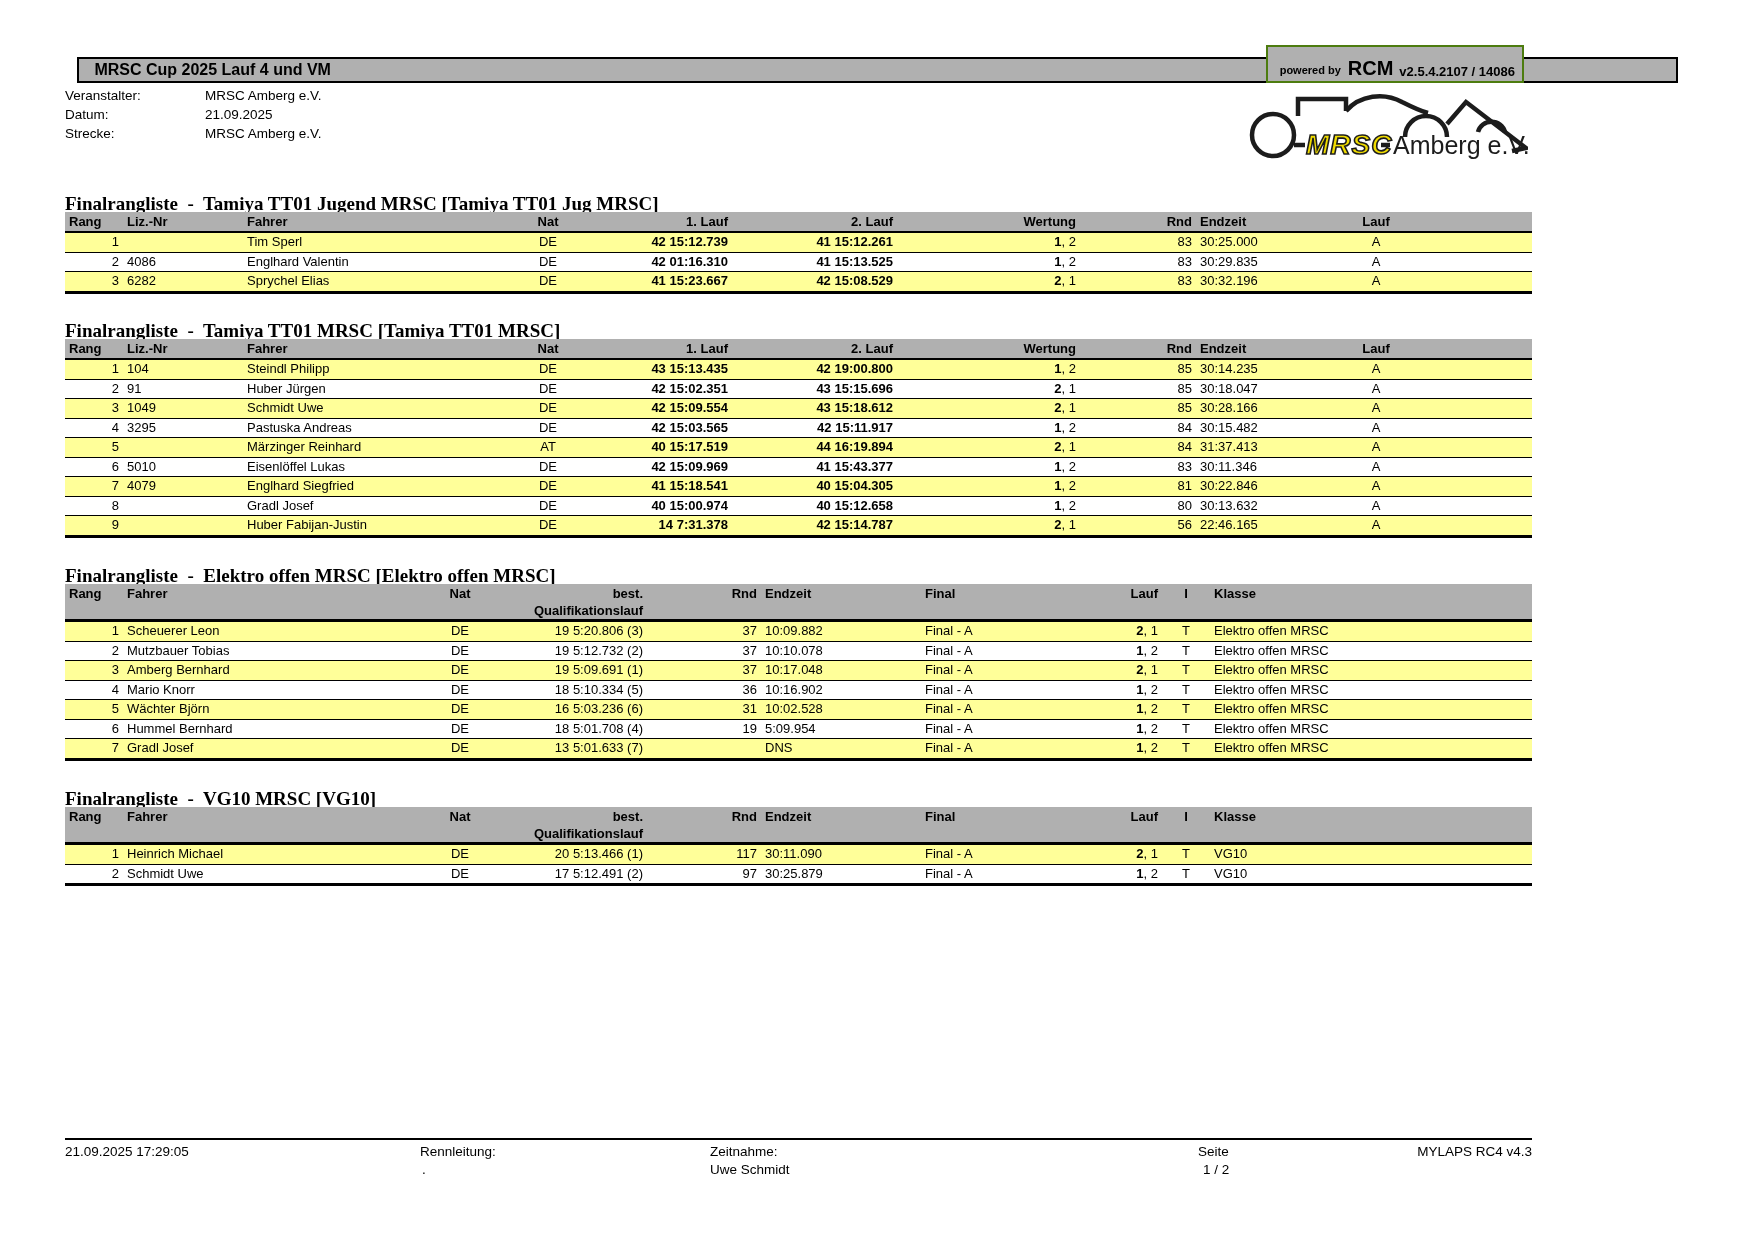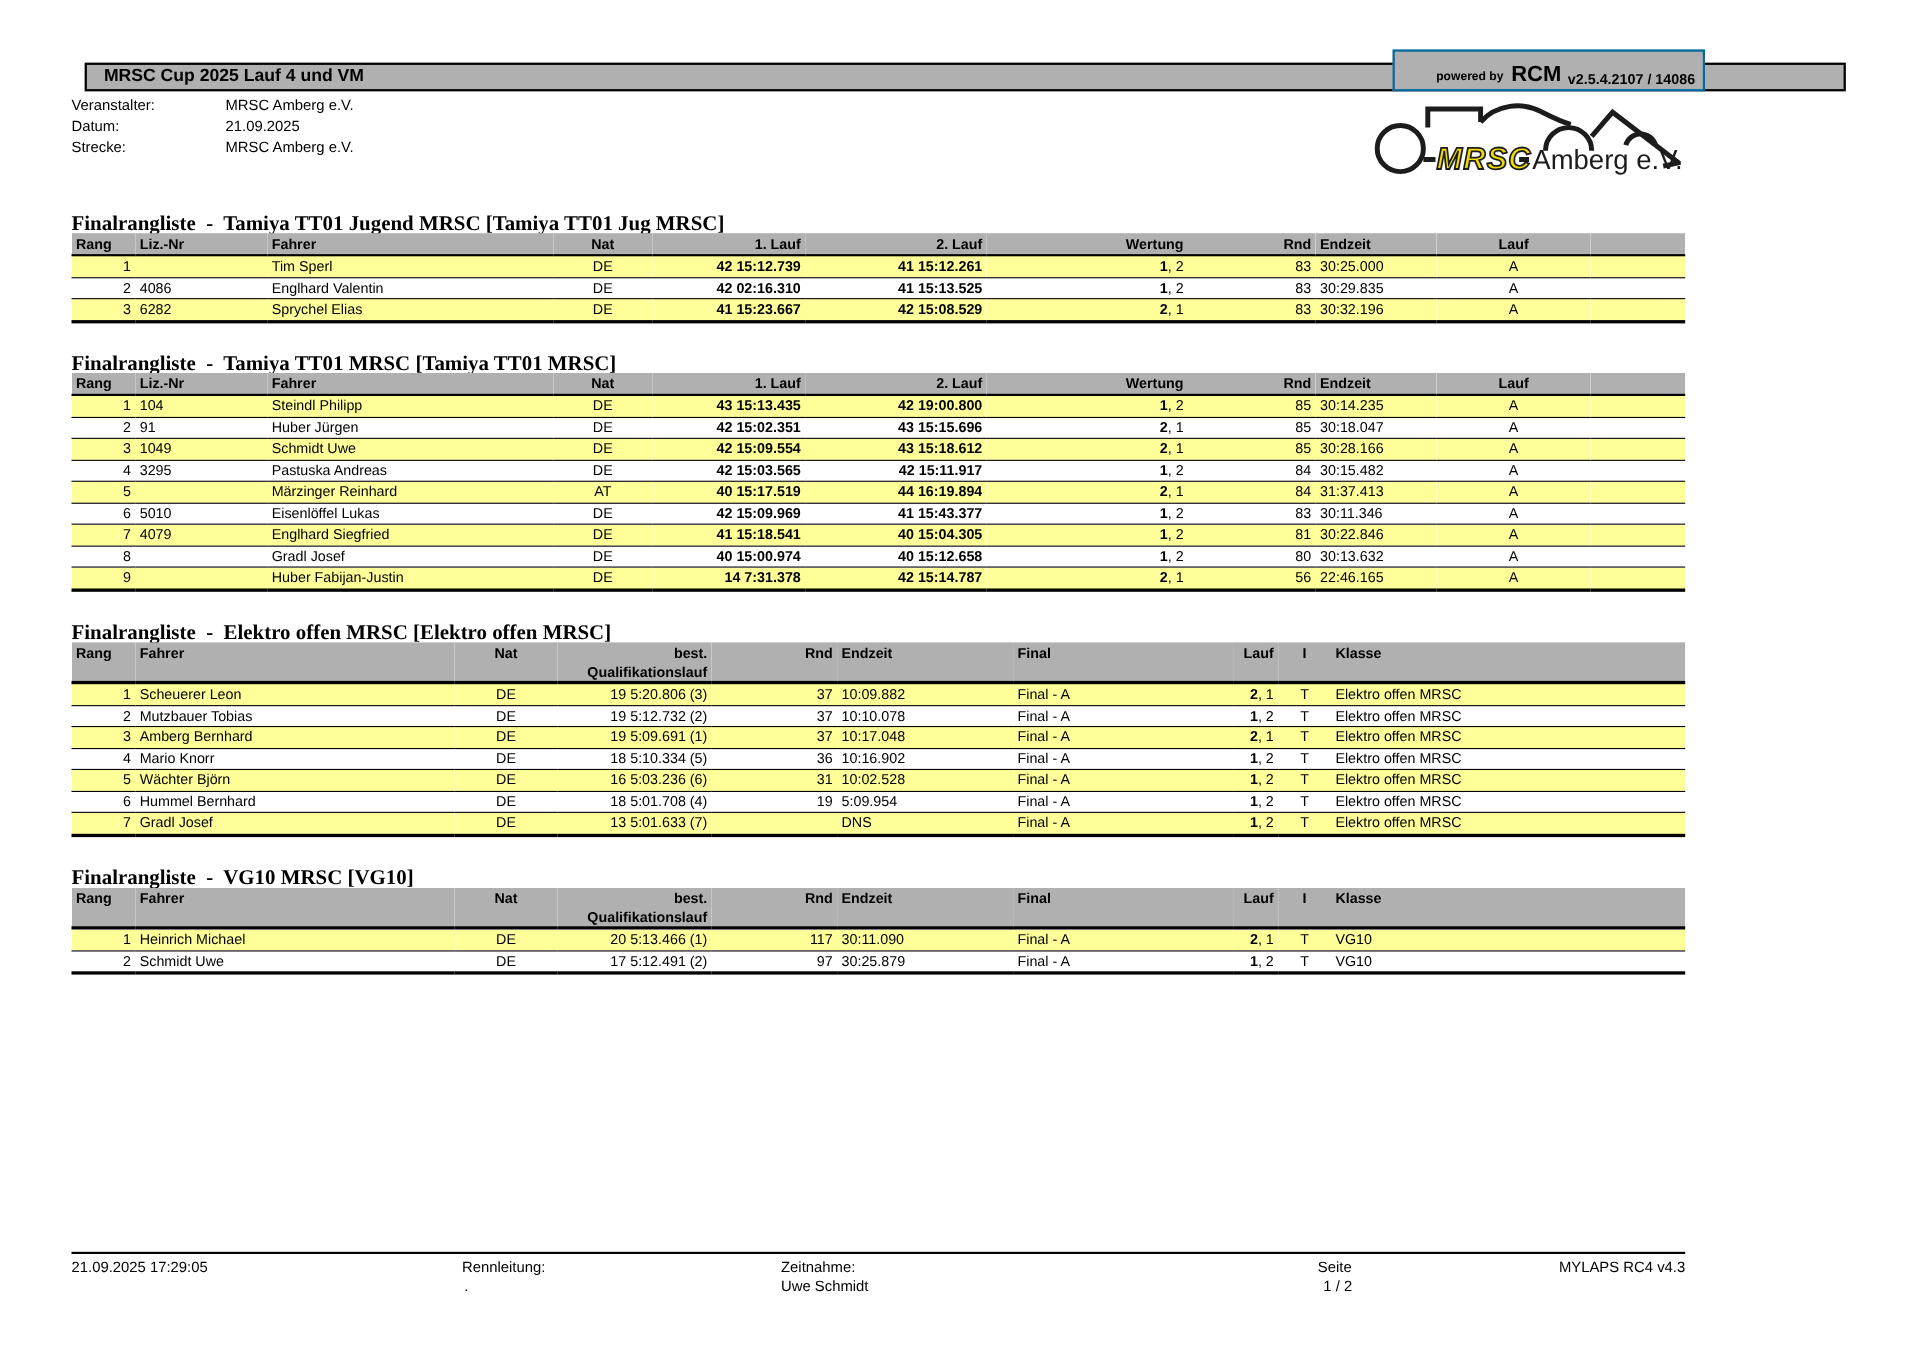--- a/index.html
+++ b/index.html
@@ -5,22 +5,22 @@
   :root { --gray:#b0b0b0; --yellow:#ffff99; --logo_yellow:#f0dc00; }
   html,body { margin:0; padding:0; background:#e8e8e8; }
   .page { position:relative; width:1754px; height:1240px; background:#ffffff;
           font-family:"Liberation Sans", sans-serif; color:#000; overflow:hidden; }
   .abs { position:absolute; }
 
   
   .titlebar { left:77px; top:57px; width:1601px; height:26px; background:var(--gray);
               border:2px solid #000; box-sizing:border-box; display:flex; align-items:center; z-index:1; }
   .titlebar .t { font-weight:bold; font-size:16px; padding-left:11px; white-space:pre; }
-  .rcmbox { left:1266px; top:45px; width:284px; height:38px; background:var(--gray);
-            border:2px solid #0369a1; box-sizing:border-box; display:flex; align-items:flex-end;
+  .rcmbox { left:1266px; top:45px; width:258px; height:38px; background:var(--gray);
+            border:2px solid #4d7c0f; box-sizing:border-box; display:flex; align-items:flex-end;
             justify-content:flex-end; padding:0 7px 5px 0; z-index:2; }
   .rcmbox .pb  { font-size:11px; font-weight:bold; line-height:11px; margin-right:7px; }
   .rcmbox .nm  { font-size:20px; font-weight:bold; line-height:15px; margin-right:6px; }
   .rcmbox .ver { font-size:13px;  font-weight:bold; line-height:9px; }
 
   
   .info { left:65px; top:86px; font-size:13.5px; line-height:19px; }
   .info .row { display:flex; }
   .info .lbl { width:140px; }
 
@@ -138,21 +138,21 @@
           <td class="al pend">30:25.000</td>
           <td class="ac">A</td>
           <td></td>
         </tr>
 
         <tr>
           <td class="ar">2</td>
           <td class="al">4086</td>
           <td class="al pfah">Englhard Valentin</td>
           <td class="ac">DE</td>
-          <td class="ar b">42 02:16.310</td>
+          <td class="ar b">42 01:16.310</td>
           <td class="ar b">41 15:13.525</td>
           <td class="ar"><span class="b">1</span><span>, 2</span></td>
           <td class="ar">83</td>
           <td class="al pend">30:29.835</td>
           <td class="ac">A</td>
           <td></td>
         </tr>
 
         <tr class="hl">
           <td class="ar">3</td>

